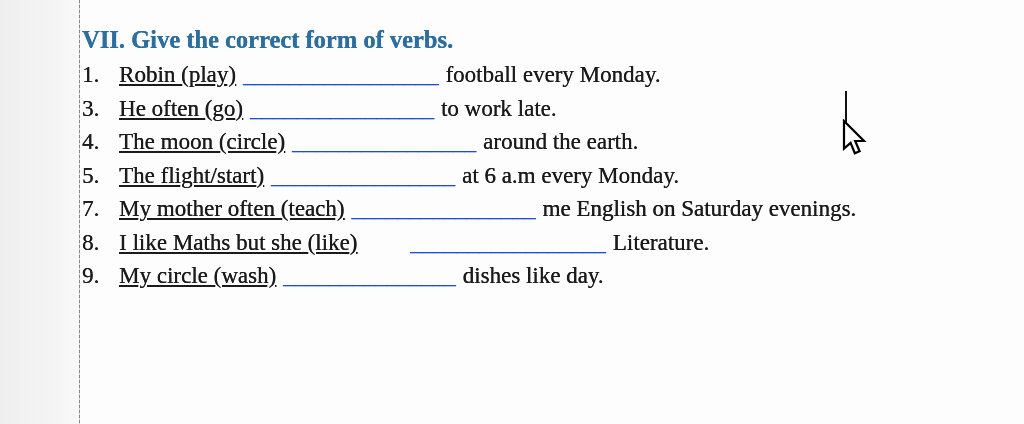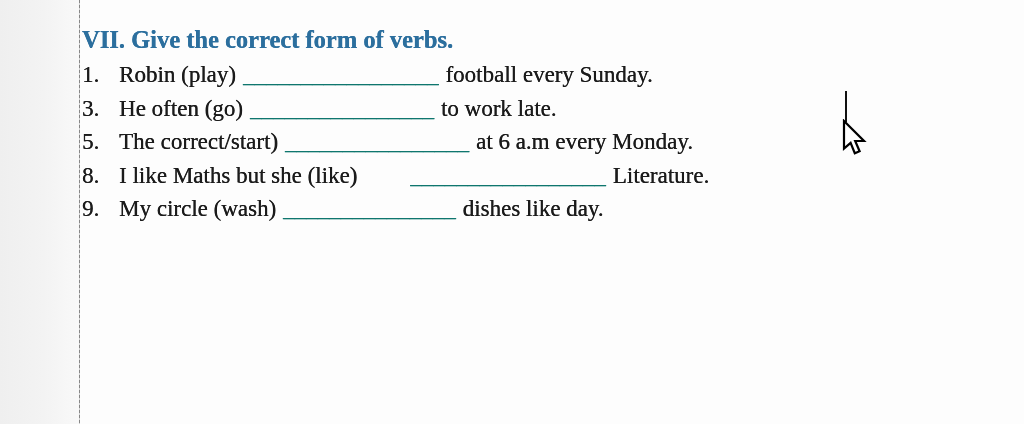--- a/index.html
+++ b/index.html
@@ -42,25 +42,25 @@
   .row {
     font-size: 23px;
     line-height: 33.5px;
     height: 33.5px;
     text-shadow: 0.3px 0 0 currentColor;
   }
   .num {
     display: inline-block;
     width: 37px;
   }
-  .pre  { margin-right: 7px; }
+  .pre  { margin-right: 7px; text-decoration: underline; }
   .blank {
     margin-right: 7px;
     letter-spacing: 0;
-    color: #0f766e;
+    color: #1d4ed8;
   }
   
   .caret {
     position: absolute;
     left: 845px; top: 91px;
     width: 2px; height: 31px;
     background: #111;
   }
   .pointer {
     position: absolute;
@@ -74,34 +74,40 @@
 <div class="screen">
 
   <div class="left-strip"></div>
   <div class="boundary"></div>
 
   <div class="doc">
 
     <div class="title">VII. Give the correct form of verbs.</div>
 
     <div class="row">
-      <span class="num">1.</span><span class="pre">Robin (play)</span><span class="blank">_________________</span><span class="post">football every Sunday.</span>
+      <span class="num">1.</span><span class="pre">Robin (play)</span><span class="blank">_________________</span><span class="post">football every Monday.</span>
     </div>
 
 
     <div class="row">
       <span class="num">3.</span><span class="pre">He often (go)</span><span class="blank">________________</span><span class="post">to work late.</span>
     </div>
 
+    <div class="row">
+      <span class="num">4.</span><span class="pre">The moon (circle)</span><span class="blank">________________</span><span class="post">around the earth.</span>
+    </div>
 
     <div class="row">
-      <span class="num">5.</span><span class="pre">The correct/start)</span><span class="blank">________________</span><span class="post">at 6 a.m every Monday.</span>
+      <span class="num">5.</span><span class="pre">The flight/start)</span><span class="blank">________________</span><span class="post">at 6 a.m every Monday.</span>
     </div>
 
 
+    <div class="row">
+      <span class="num">7.</span><span class="pre">My mother often (teach)</span><span class="blank">________________</span><span class="post">me English on Saturday evenings.</span>
+    </div>
 
     <div class="row">
       <span class="num">8.</span><span class="pre">I like Maths but she (like)</span><span class="blank">&nbsp;&nbsp;&nbsp;&nbsp;&nbsp;&nbsp;&nbsp;&nbsp;_________________</span><span class="post">Literature.</span>
     </div>
 
     <div class="row">
       <span class="num">9.</span><span class="pre">My circle (wash)</span><span class="blank">_______________</span><span class="post">dishes like day.</span>
     </div>
 
 

